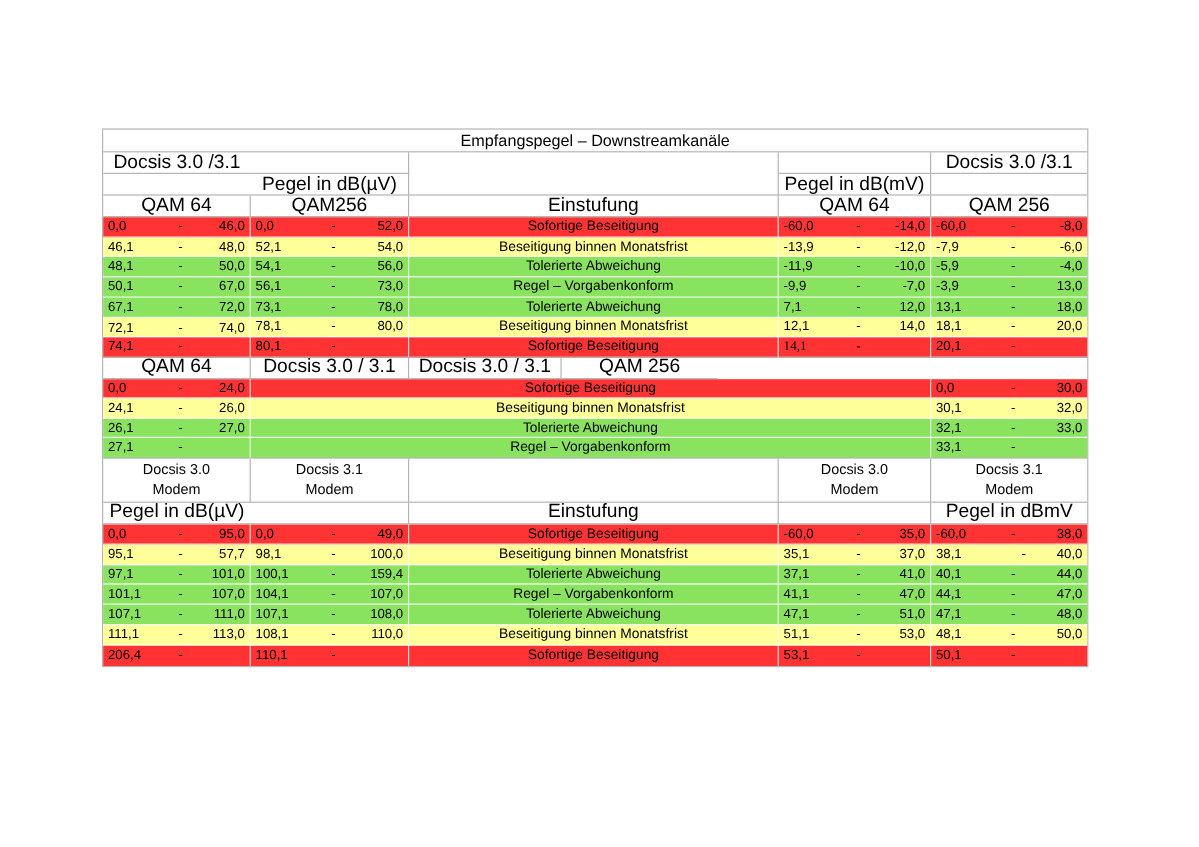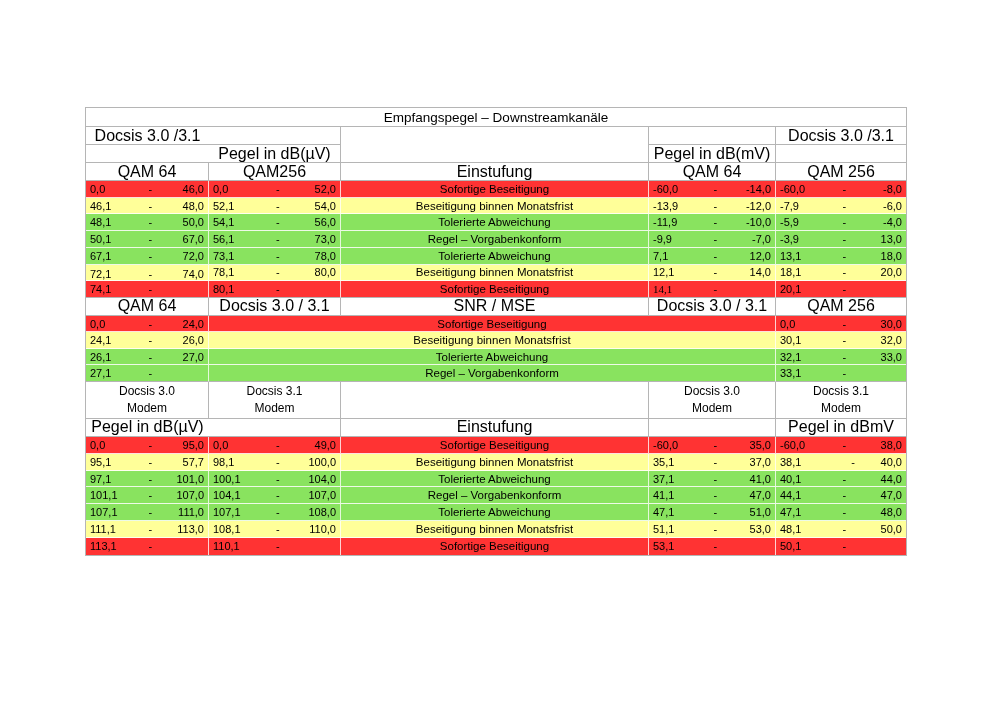--- a/index.html
+++ b/index.html
@@ -230,21 +230,20 @@
             <span class="lo">20,1</span>
             <span class="da">-</span>
             <span class="hi"></span>
           </div>
         </div>
       </div>
 
     <div class="row r18">
       <div class="hc" style="width:123px">QAM 64</div>
       <div class="hc" style="width:132px">Docsis 3.0 / 3.1</div>
-      <div class="hc" style="width:308px">SNR / MSE</div>
       <div class="hc" style="width:127px">Docsis 3.0 / 3.1</div>
       <div class="hc" style="width:130px">QAM 256</div>
     </div>
 
     <div id="snr-rows">
         <div class="row cr rsnr c-red">
           <div class="grp" style="width: 123px;">
             <span class="lo">0,0</span>
             <span class="da">-</span>
             <span class="hi">24,0</span>
@@ -375,21 +374,21 @@
         </div>
         <div class="row cr rus c-green">
           <div class="grp" style="width: 123px;">
             <span class="lo">97,1</span>
             <span class="da">-</span>
             <span class="hi">101,0</span>
           </div>
           <div class="grp" style="width: 132px;">
             <span class="lo">100,1</span>
             <span class="da">-</span>
-            <span class="hi">104,0</span>
+            <span class="hi">159,4</span>
           </div>
           <div class="lbl" style="width: 308px;">Tolerierte Abweichung</div>
           <div class="grp" style="width: 127px;">
             <span class="lo">37,1</span>
             <span class="da">-</span>
             <span class="hi">41,0</span>
           </div>
           <div class="grp" style="width: 130px;">
             <span class="lo">40,1</span>
             <span class="da">-</span>
@@ -460,21 +459,21 @@
             <span class="hi">53,0</span>
           </div>
           <div class="grp" style="width: 130px;">
             <span class="lo">48,1</span>
             <span class="da">-</span>
             <span class="hi">50,0</span>
           </div>
         </div>
         <div class="row cr rus c-red bb-gray nb">
           <div class="grp" style="width: 123px;">
-            <span class="lo">113,1</span>
+            <span class="lo">206,4</span>
             <span class="da">-</span>
             <span class="hi"></span>
           </div>
           <div class="grp" style="width: 132px;">
             <span class="lo">110,1</span>
             <span class="da">-</span>
             <span class="hi"></span>
           </div>
           <div class="lbl" style="width: 308px;">Sofortige Beseitigung</div>
           <div class="grp" style="width: 127px;">

